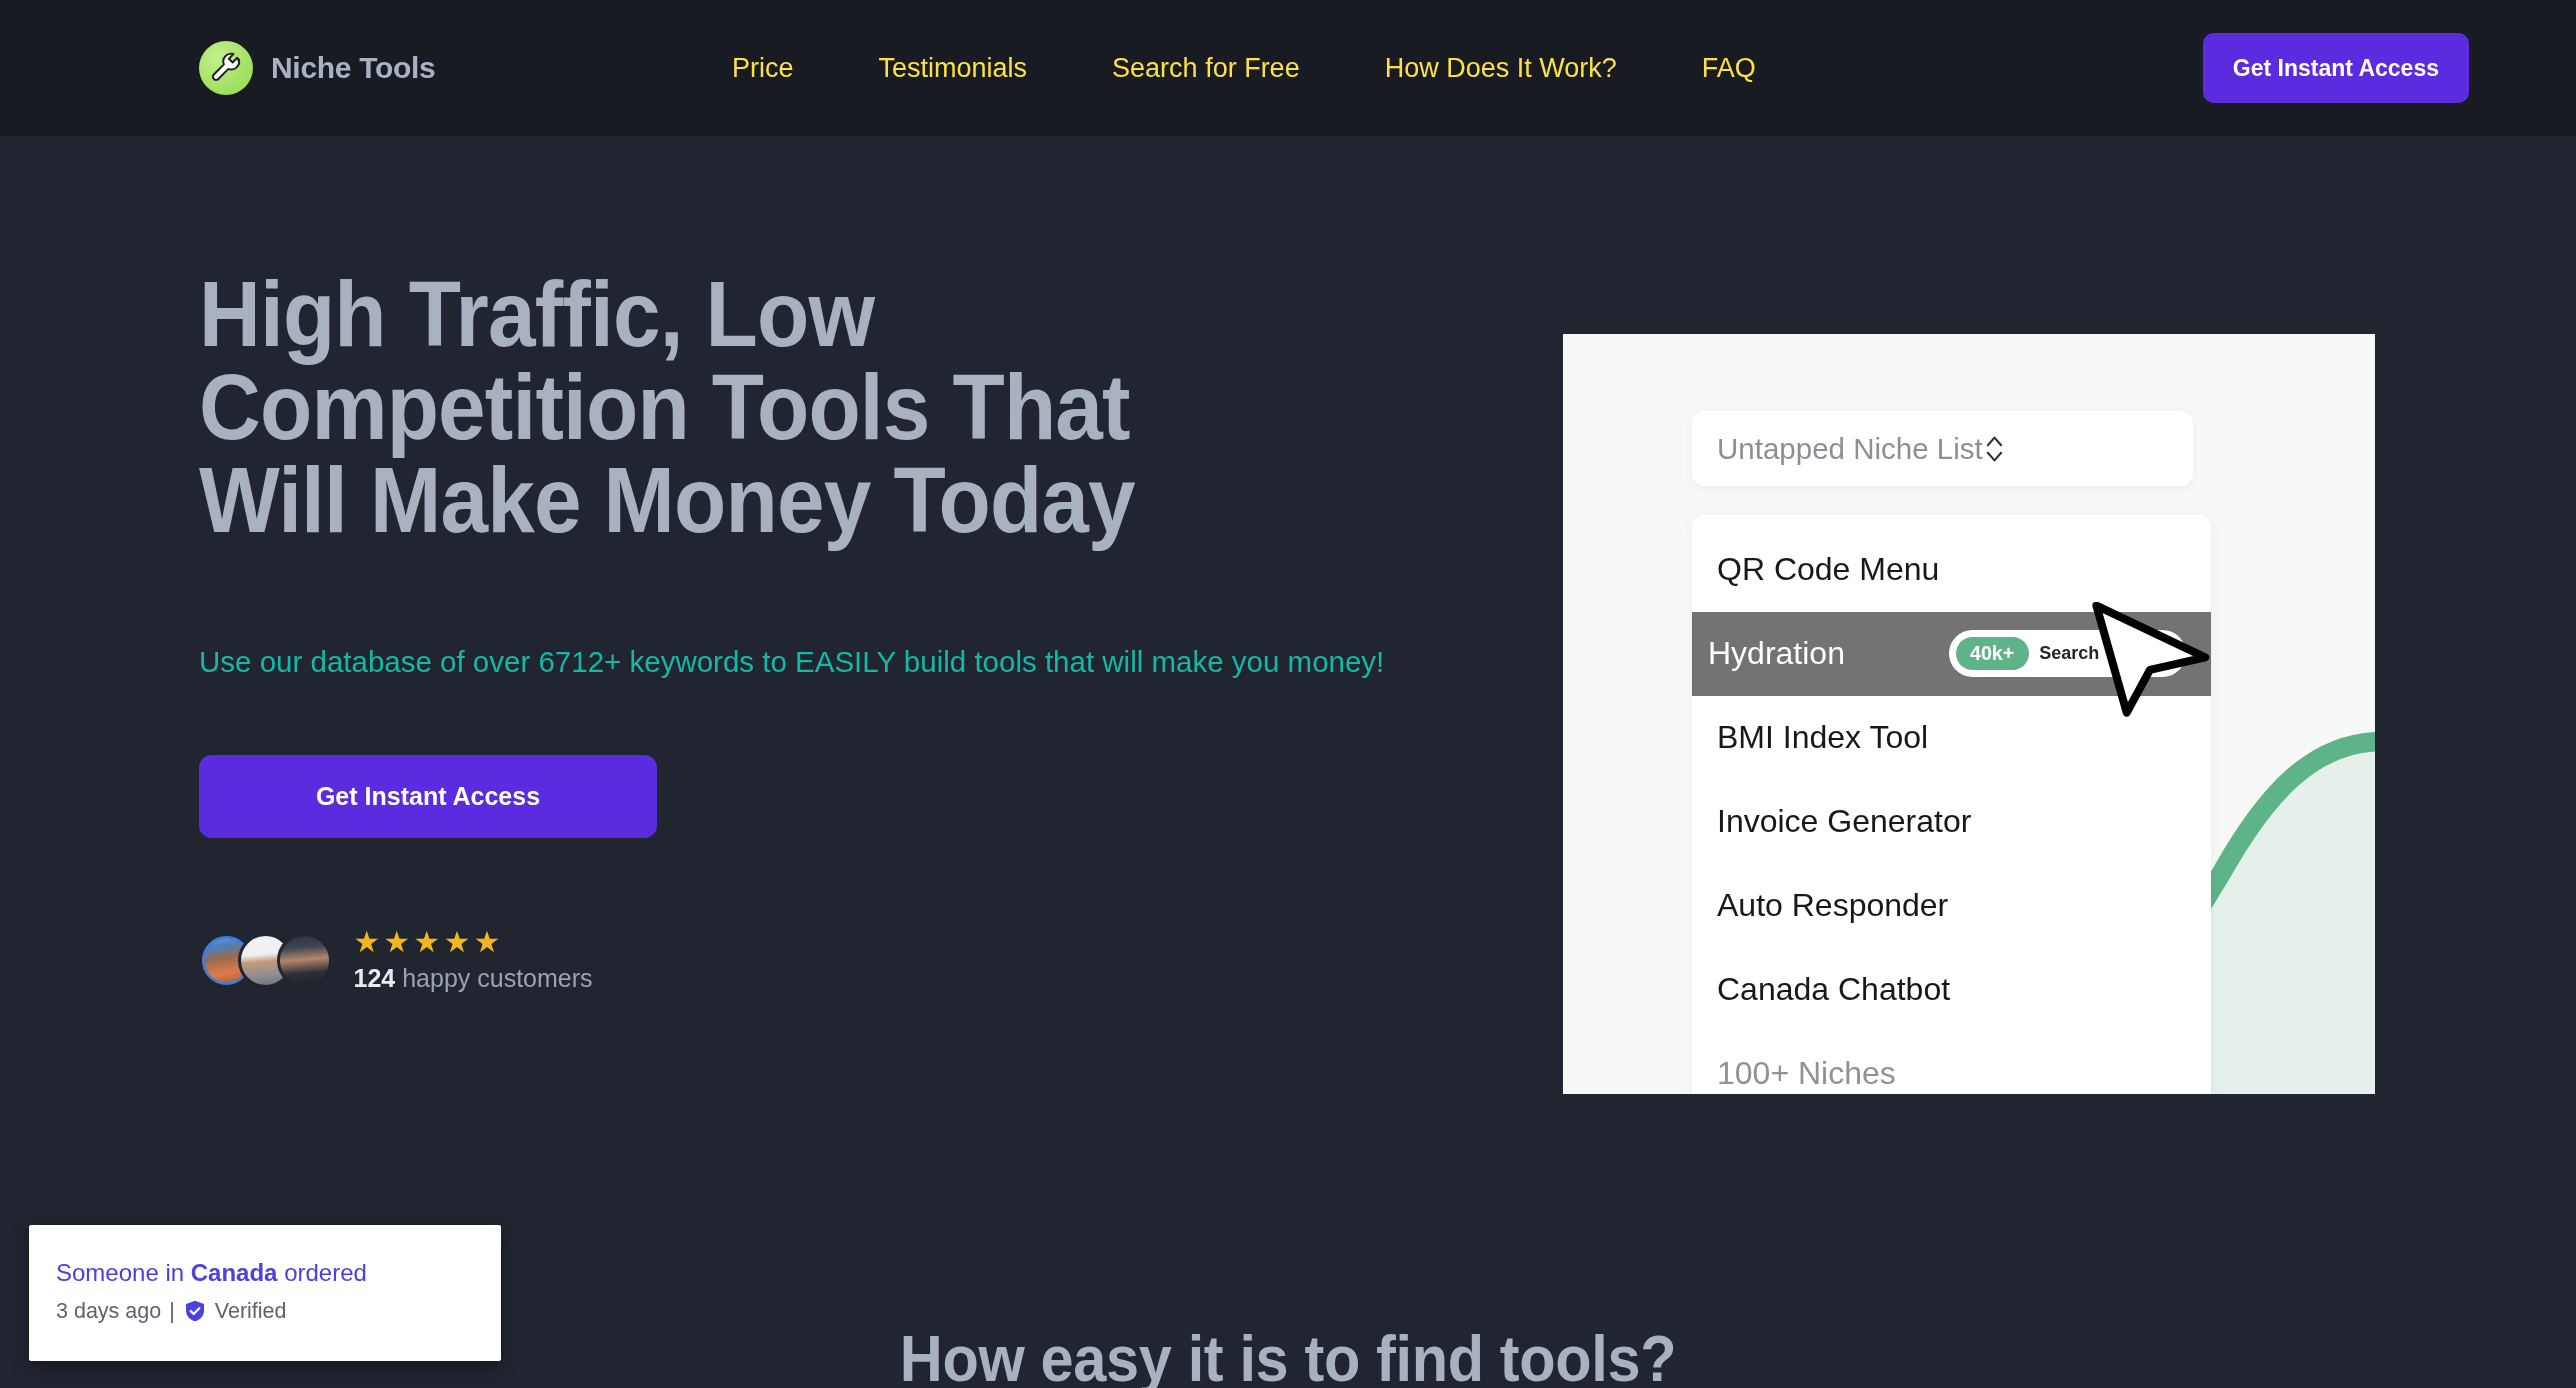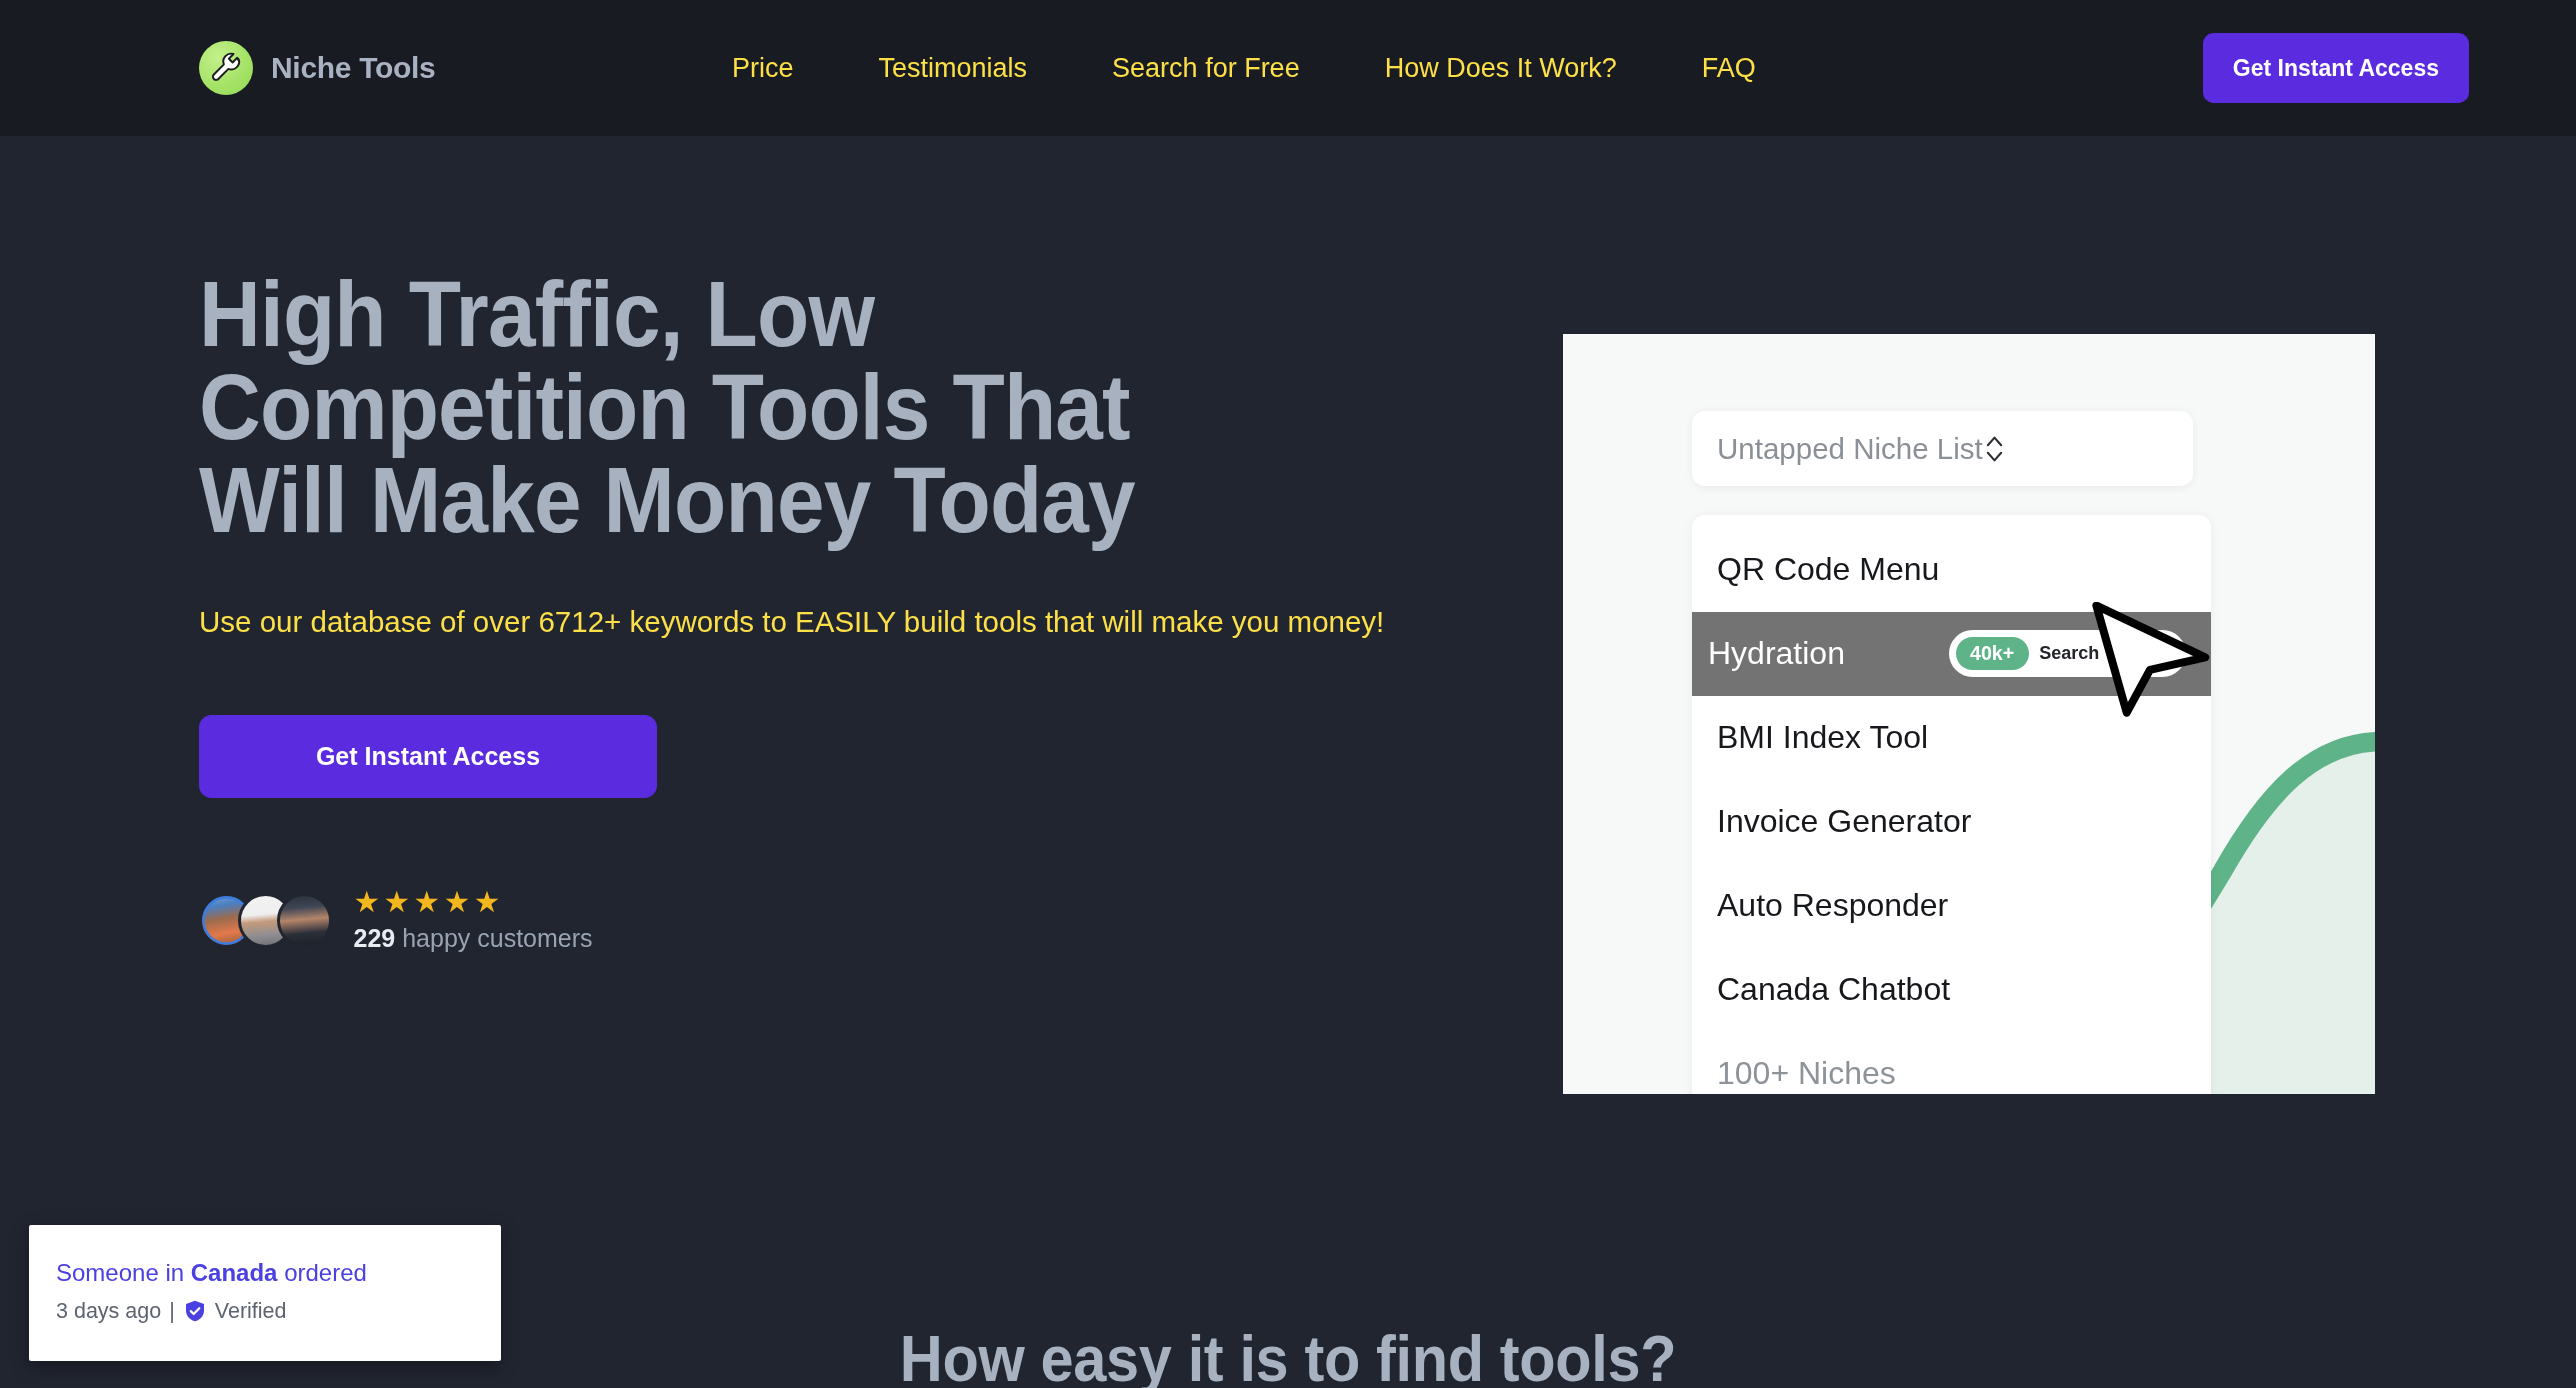--- a/index.html
+++ b/index.html
@@ -97,24 +97,24 @@
     line-height: 1.0;
     font-weight: 700;
     color: #a8b1c0;
     letter-spacing: -0.9px;
     transform: scaleX(0.92);
     transform-origin: left top;
     max-width: 1342px;
   }
 
   .hero-sub {
-    margin-top: 51px;
+    margin-top: 91px;
     font-size: 29.5px;
     line-height: 1.6;
-    color: #fde047;
+    color: #14b8a6;
     max-width: 1190px;
   }
 
   .hero-cta {
     margin-top: 70px;
     display: inline-block;
     background: #5b2be0;
     color: #ffffff;
     font-size: 25px;
     font-weight: 700;
@@ -325,21 +325,21 @@
       </div>
       <div class="rating">
         <div class="stars">
           <span class="star">★</span>
           <span class="star">★</span>
           <span class="star">★</span>
           <span class="star">★</span>
           <span class="star">★</span>
         </div>
         <div class="customers">
-          <b>229</b><span> happy customers</span>
+          <b>124</b><span> happy customers</span>
         </div>
       </div>
     </div>
   </div>
 
   <div class="hero-panel">
 
     <svg class="panel-curve" viewBox="0 0 360 850" preserveAspectRatio="none">
       <path d="M0 760 C 90 762, 130 700, 190 600 C 240 512, 290 460, 360 456 L 360 850 L 0 850 Z" fill="#e4f0e9"></path>
       <path d="M0 760 C 90 762, 130 700, 190 600 C 240 512, 290 460, 360 456" fill="none" stroke="#5fb389" stroke-width="22" stroke-linecap="round"></path>

